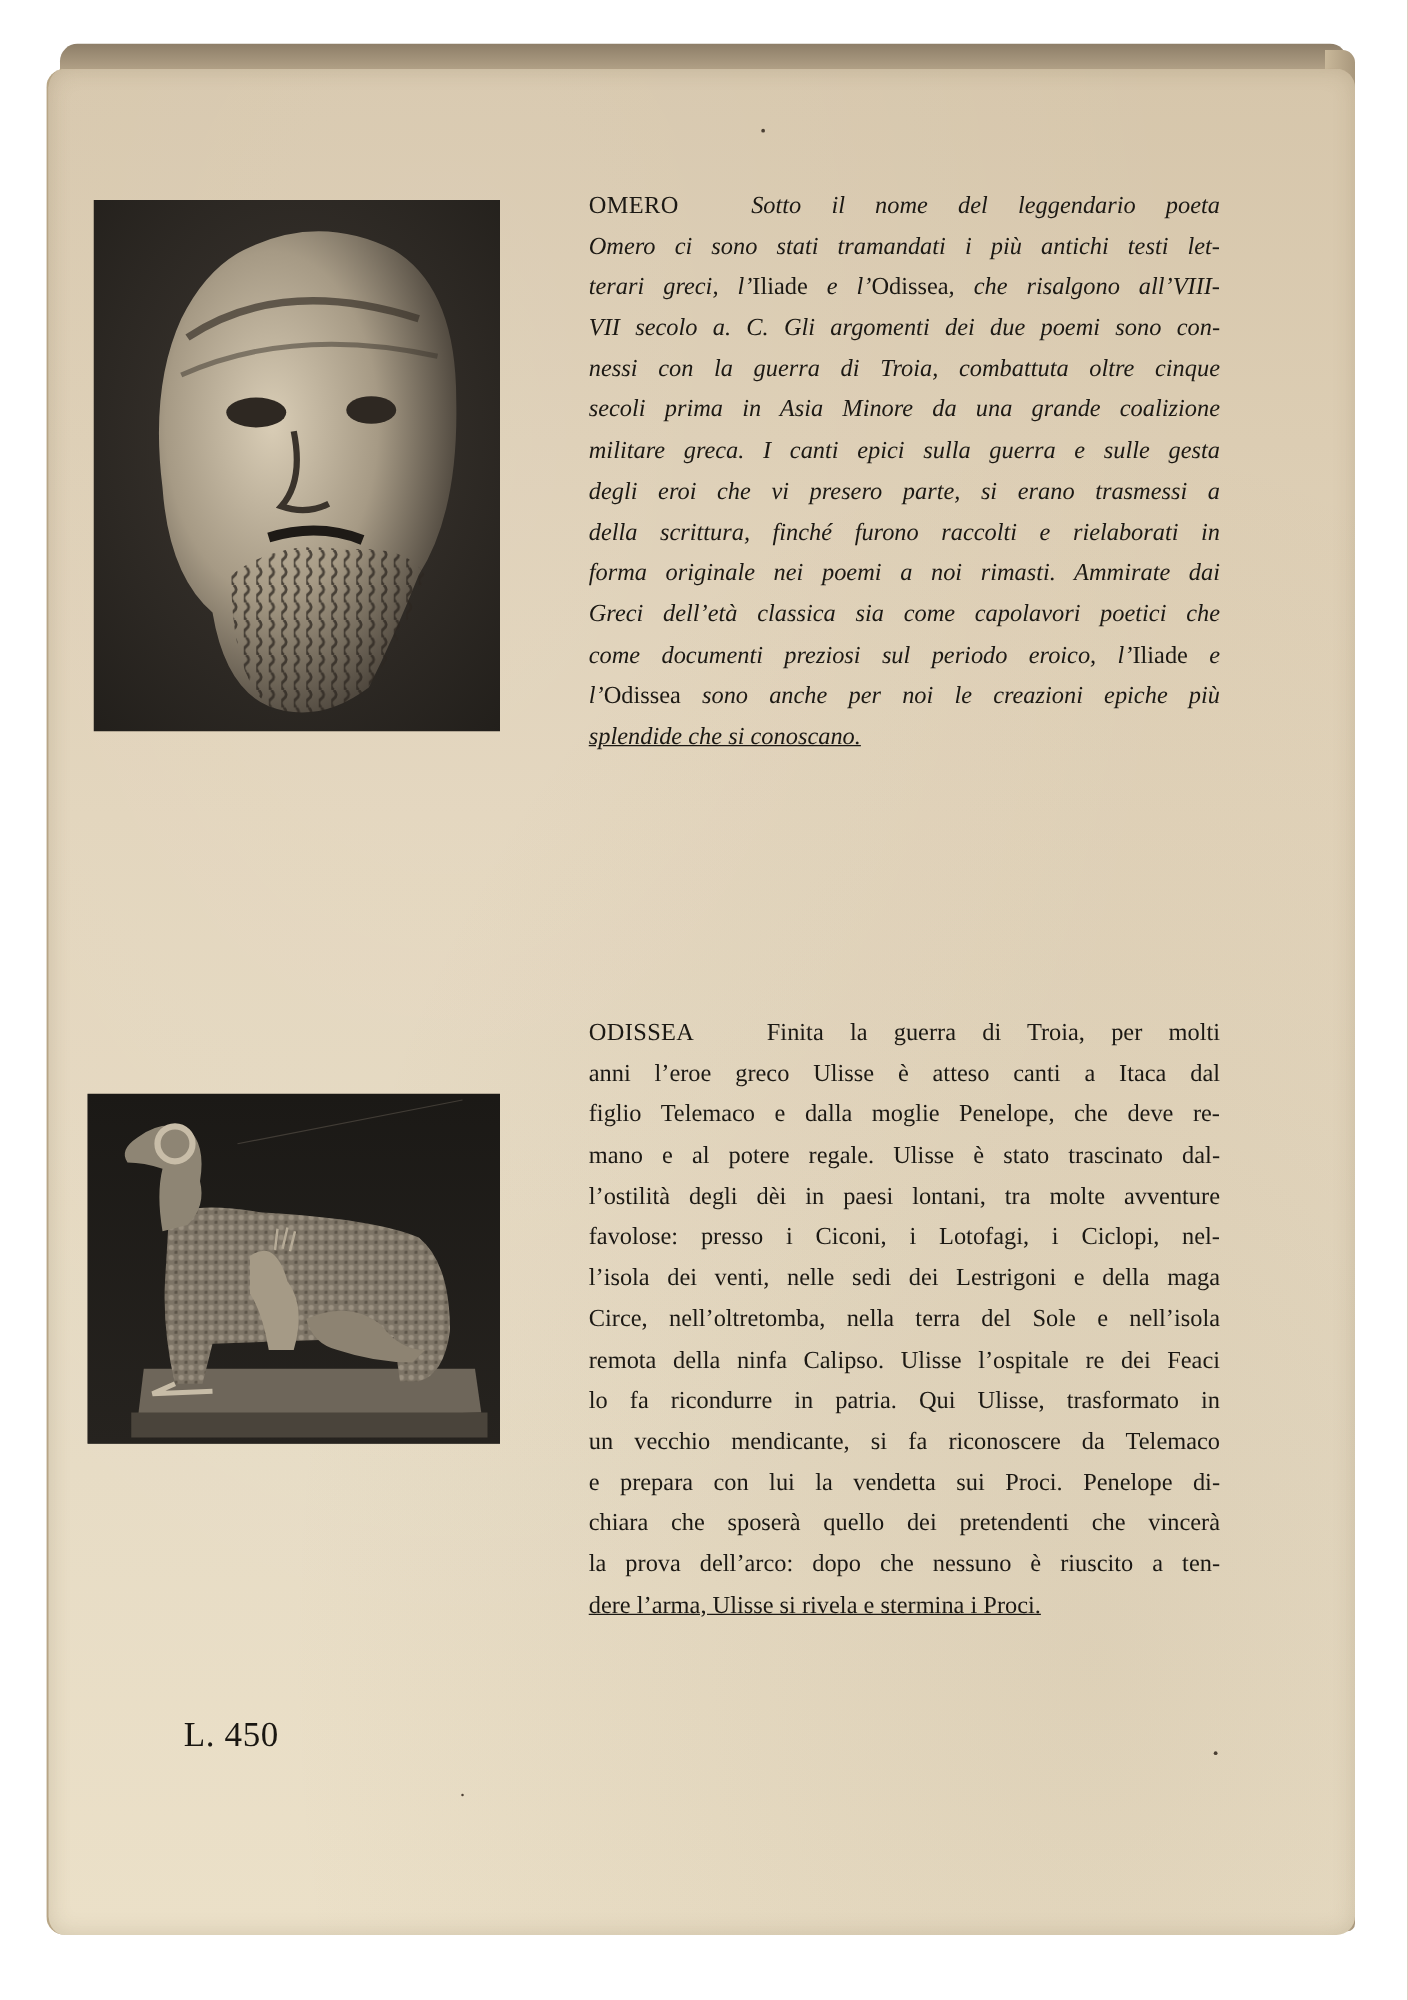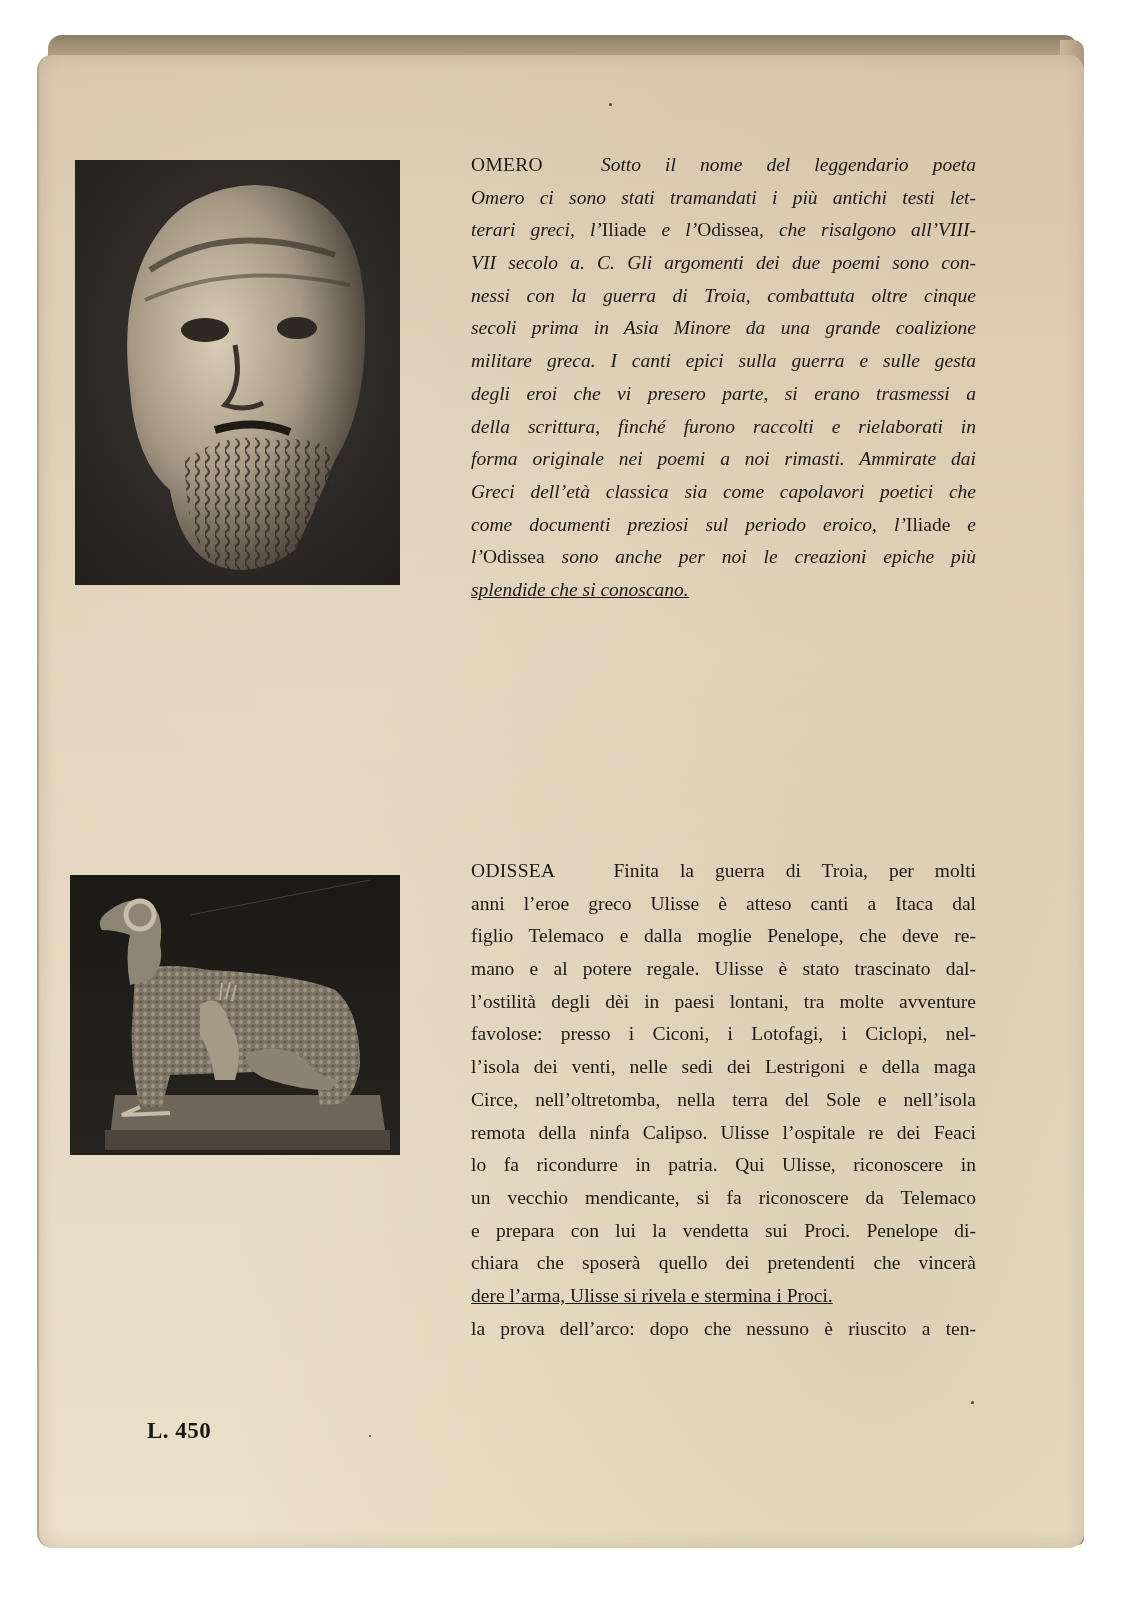--- a/index.html
+++ b/index.html
@@ -59,30 +59,30 @@
       display: block;
       height: 32.7px;
       line-height: 32.7px;
       white-space: nowrap;
       text-align: justify;
       text-align-last: justify;
     }
     .text-block .line.last { text-align-last: left; text-decoration: underline; }
     .block-omero { top: 94px; font-style: italic; }
     .block-omero .roman { font-style: normal; }
-    .block-odissea { top: 800px; font-style: normal; }
+    .block-odissea { top: 756px; font-style: normal; }
     .heading { font-style: normal; letter-spacing: 0.3px; }
     .gap { display: inline-block; width: 58px; }
 
     .price {
       position: absolute;
-      left: 108px; top: 1363px;
+      left: 108px; top: 1318px;
       font-family: "Liberation Serif", "DejaVu Serif", serif;
-      font-weight: bold;
-      font-size: 23px;
+      font-weight: normal;
+      font-size: 28px;
       color: #1a1712;
       letter-spacing: 0.5px;
     }
     .speck { position: absolute; width: 3px; height: 3px; border-radius: 50%; background: #4a3f33; }
   </style>
 </head>
 <body>
 
 <div class="page-back"></div>
 <div class="page-back2"></div>
@@ -172,26 +172,26 @@
       <span class="heading">ODISSEA</span><span class="gap"></span><span>Finita la guerra di Troia, per molti</span>
     </span>
     <span class="line">anni l’eroe greco Ulisse è atteso canti a Itaca dal</span>
     <span class="line">figlio Telemaco e dalla moglie Penelope, che deve re-</span>
     <span class="line">mano e al potere regale. Ulisse è stato trascinato dal-</span>
     <span class="line">l’ostilità degli dèi in paesi lontani, tra molte avventure</span>
     <span class="line">favolose: presso i Ciconi, i Lotofagi, i Ciclopi, nel-</span>
     <span class="line">l’isola dei venti, nelle sedi dei Lestrigoni e della maga</span>
     <span class="line">Circe, nell’oltretomba, nella terra del Sole e nell’isola</span>
     <span class="line">remota della ninfa Calipso. Ulisse l’ospitale re dei Feaci</span>
-    <span class="line">lo fa ricondurre in patria. Qui Ulisse, riconoscere in</span>
+    <span class="line">lo fa ricondurre in patria. Qui Ulisse, trasformato in</span>
     <span class="line">un vecchio mendicante, si fa riconoscere da Telemaco</span>
     <span class="line">e prepara con lui la vendetta sui Proci. Penelope di-</span>
     <span class="line">chiara che sposerà quello dei pretendenti che vincerà</span>
+    <span class="line">la prova dell’arco: dopo che nessuno è riuscito a ten-</span>
     <span class="line last">dere l’arma, Ulisse si rivela e stermina i Proci.</span>
-    <span class="line">la prova dell’arco: dopo che nessuno è riuscito a ten-</span>
   </div>
 
   <div class="price">L. 450</div>
 
   <span class="speck" style="left:570px;top:48px;"></span>
   <span class="speck" style="left:932px;top:1346px;"></span>
   <span class="speck" style="left:330px;top:1380px;width:2px;height:2px;"></span>
 </div>
 
 </body></html>

